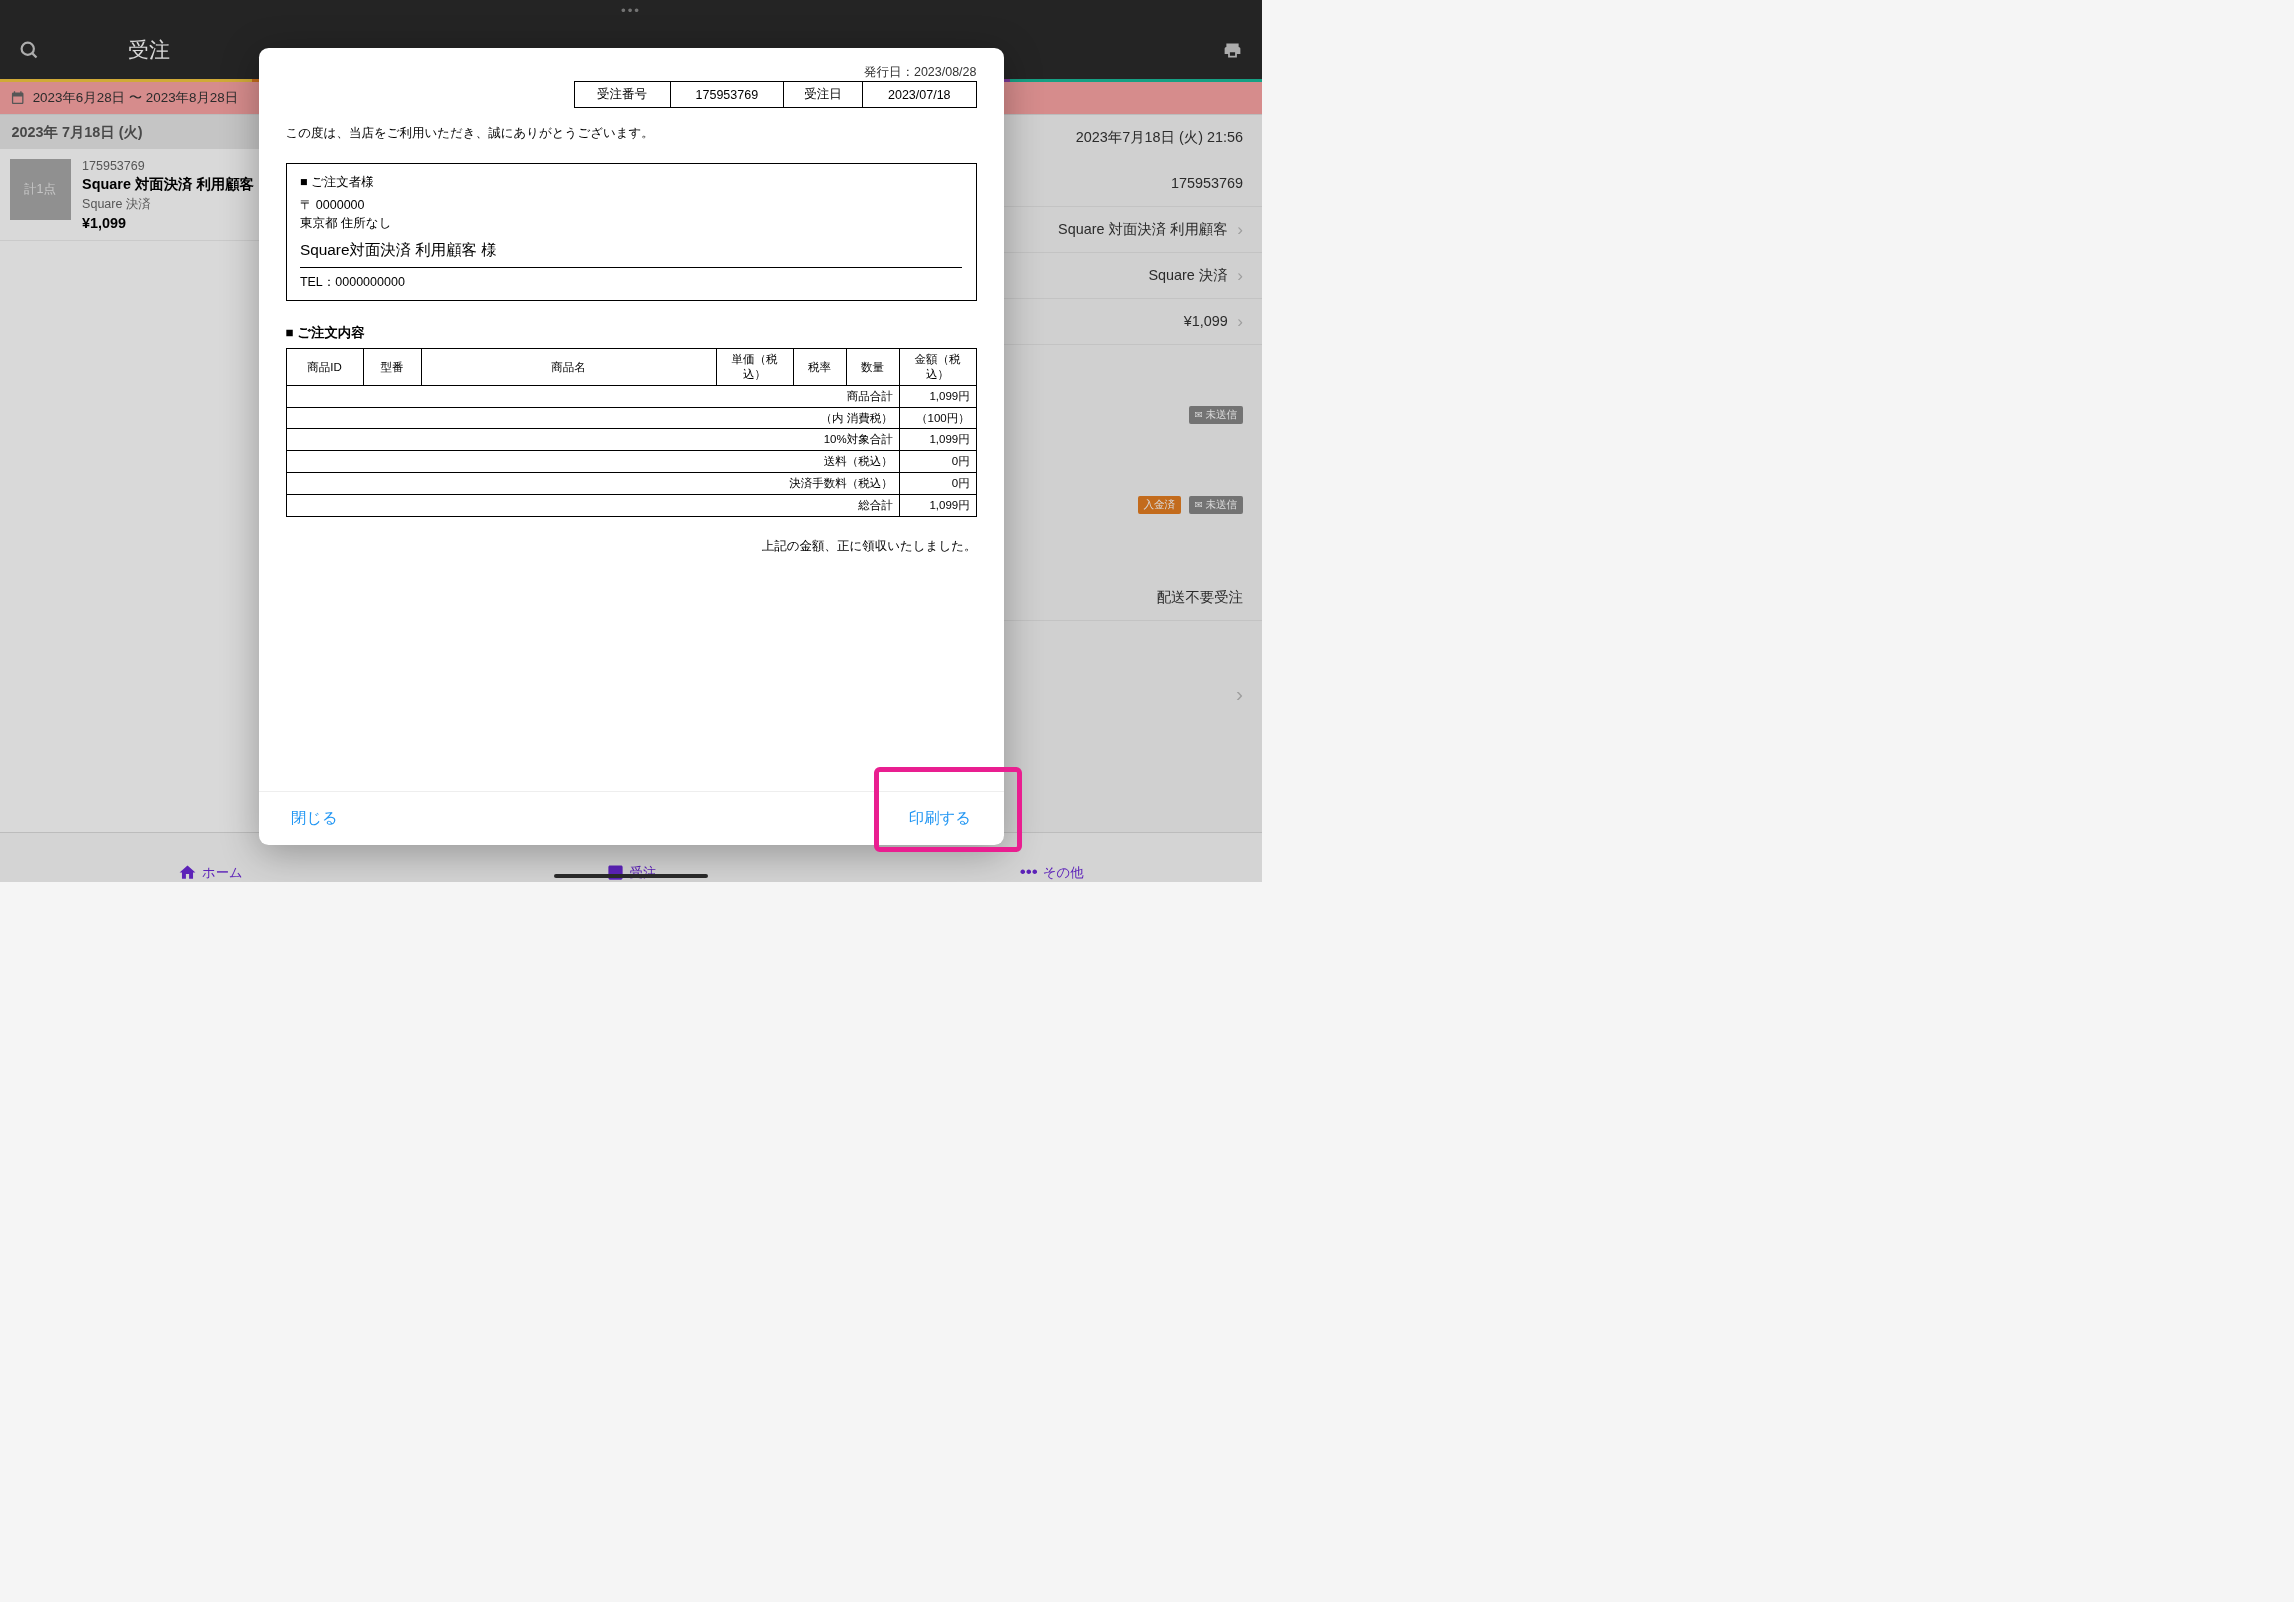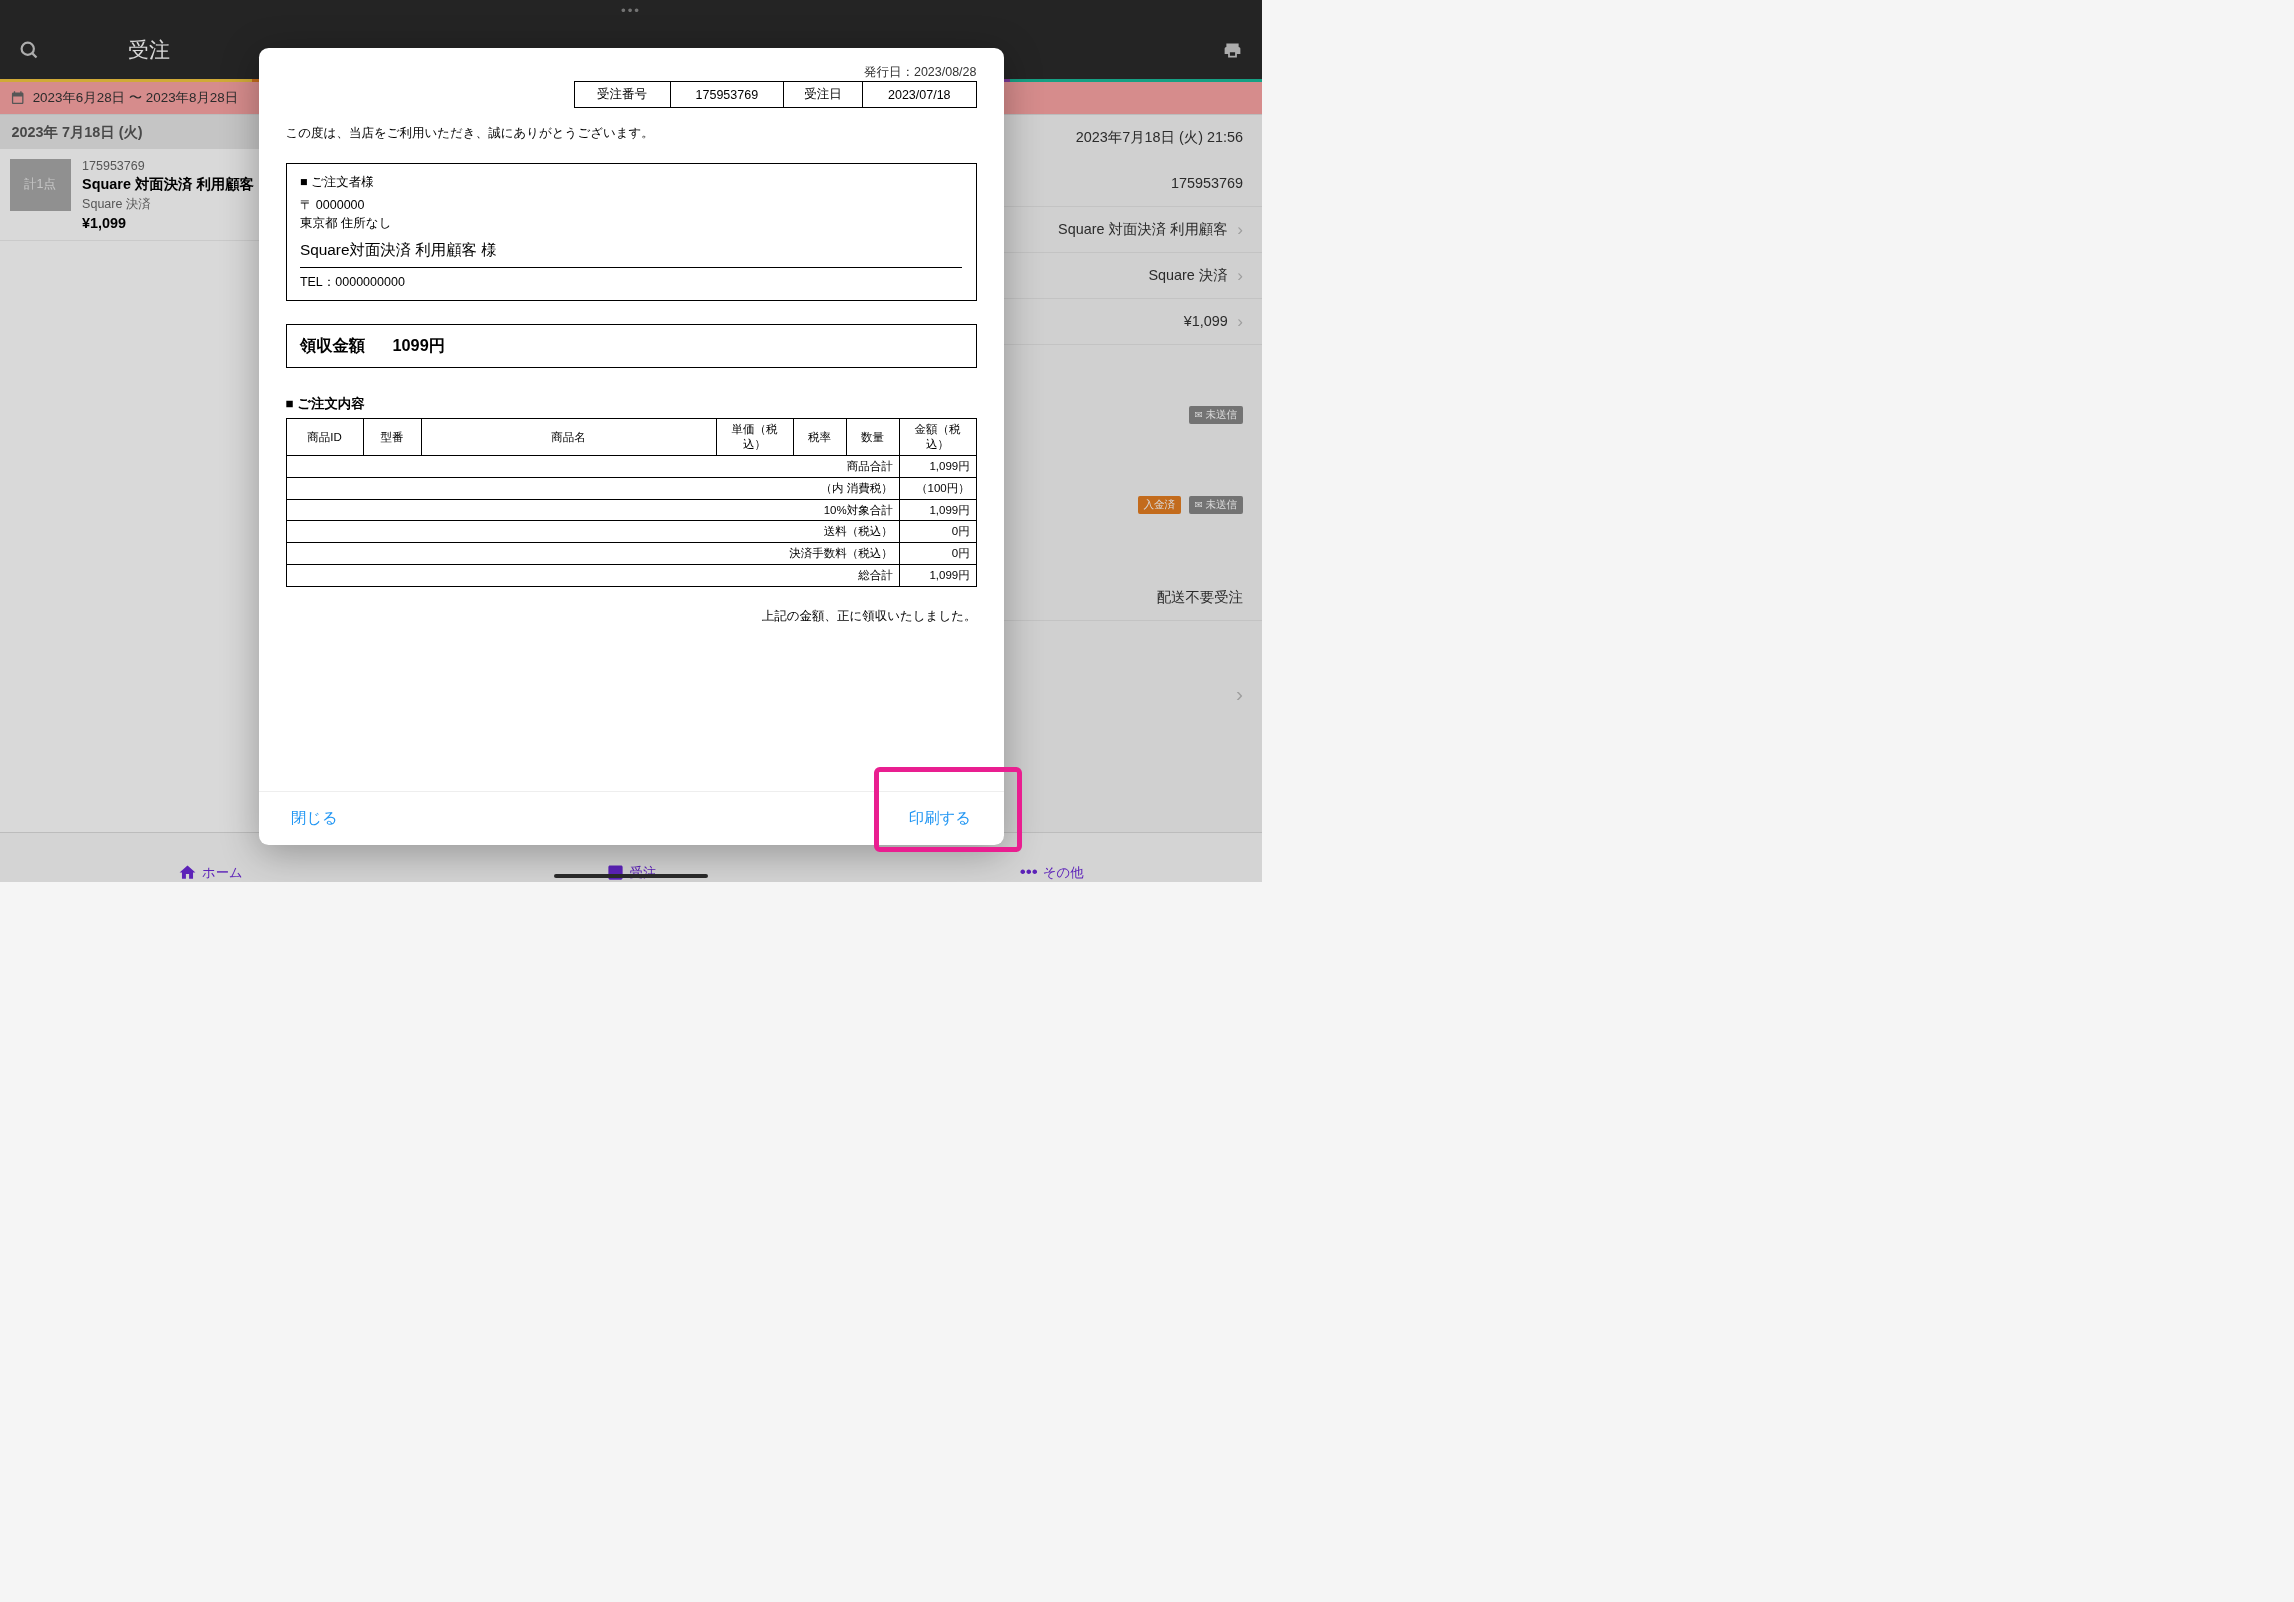--- a/index.html
+++ b/index.html
@@ -24,21 +24,21 @@
 .date-range { height: 33px; background: #fca5a5; border-bottom: 1px solid #ddd; display: flex; align-items: center; padding-left: 9.6px; font-size: 13.4px; color: #333; }
 .cal-icon { margin-right: 7.7px; color: #666; }
 
 
 .main { display: flex; height: calc(882px - 21px - 58px - 2.9px - 33px - 50px); }
 
 
 .left { width: 394px; background: #fff; border-right: 6px solid #4d7c0f; }
 .date-header { background: #e8e8e8; padding: 7.7px 11.5px; font-size: 14.4px; font-weight: 600; color: #555; }
 .order-item { display: flex; padding: 9.6px; border-bottom: 1px solid #eee; }
-.order-thumb { width: 61px; height: 52px; background: #aaa; color: #e8e8e8; font-size: 12.5px; display: flex; align-items: center; justify-content: center; margin-right: 11.5px; font-weight: 500; }
+.order-thumb { width: 61px; height: 61px; background: #aaa; color: #e8e8e8; font-size: 12.5px; display: flex; align-items: center; justify-content: center; margin-right: 11.5px; font-weight: 500; }
 .order-info { flex: 1; }
 .order-id { font-size: 12.5px; color: #666; margin-bottom: 1.9px; }
 .order-cust { font-size: 14.4px; font-weight: 700; margin-bottom: 1.9px; }
 .order-pay { font-size: 12.5px; color: #666; margin-bottom: 1.9px; }
 .order-price { font-size: 14.4px; font-weight: 600; }
 
 
 .right { flex: 1; background: #f5f5f5; }
 .detail-row { height: 46px; display: flex; align-items: center; justify-content: flex-end; padding: 0 19px; font-size: 14.4px; color: #333; }
 .detail-row.border { border-bottom: 1px solid #e5e5e5; }
@@ -235,24 +235,20 @@
       </tbody>
         </table>
       <div class="thanks">この度は、当店をご利用いただき、誠にありがとうございます。</div>
       <div class="cust-box">
         <div class="section-label">■ ご注文者様</div>
         <div class="postal">〒 0000000</div>
         <div class="addr">東京都 住所なし</div>
         <div class="name">Square対面決済 利用顧客 様</div>
         <div>TEL：0000000000</div>
       </div>
-      <div class="amount-box">
-        <span class="amount-label">領収金額</span>
-        <span class="amount-val">1099円</span>
-      </div>
       <div class="order-content-label">■ ご注文内容</div>
       <table class="items-table">
         <tbody>
             <tr>
           <th style="width:77px">商品ID</th>
           <th style="width:58px">型番</th>
           <th>商品名</th>
           <th style="width:77px">単価（税込）</th>
           <th style="width:53px">税率</th>
           <th style="width:53px">数量</th>

